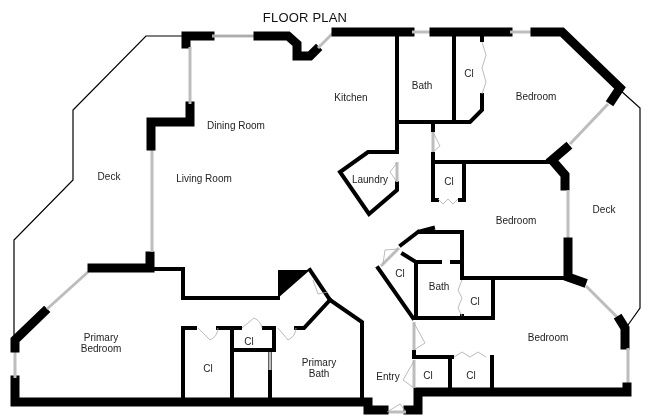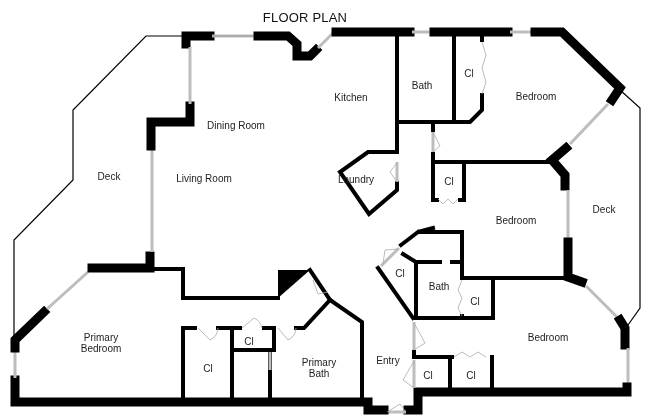--- a/index.html
+++ b/index.html
@@ -128,28 +128,28 @@
 <div class="title">FLOOR PLAN</div>
 
 <div id="labels">
     <div class="lbl" style="left: 236px; top: 80px; margin-top: 45px;">Dining Room</div>
     <div class="lbl" style="left: 351px; top: 97px;">Kitchen</div>
     <div class="lbl" style="left: 422px; top: 85px;">Bath</div>
     <div class="lbl" style="left: 469px; top: 73px;">Cl</div>
     <div class="lbl" style="left: 536px; top: 96px;">Bedroom</div>
     <div class="lbl" style="left: 109px; top: 176px;">Deck</div>
     <div class="lbl" style="left: 204px; top: 178px;">Living Room</div>
-    <div class="lbl" style="left: 356px; top: 179px; text-align: center;">Laundry</div>
+    <div class="lbl" style="left: 370px; top: 179px; text-align: center;">Laundry</div>
     <div class="lbl" style="left: 449px; top: 181px;">Cl</div>
     <div class="lbl" style="left: 516px; top: 220px;">Bedroom</div>
     <div class="lbl" style="left: 604px; top: 209px;">Deck</div>
     <div class="lbl" style="left: 400px; top: 273px;">Cl</div>
     <div class="lbl" style="left: 439px; top: 286px;">Bath</div>
     <div class="lbl" style="left: 475px; top: 301px;">Cl</div>
     <div class="lbl" style="left: 101px; top: 343px;">Primary<br>Bedroom</div>
     <div class="lbl" style="left: 208px; top: 368px;">Cl</div>
     <div class="lbl" style="left: 249px; top: 341px;">Cl</div>
     <div class="lbl" style="left: 319px; top: 368px;">Primary<br>Bath</div>
     <div class="lbl" style="left: 548px; top: 337px;">Bedroom</div>
-    <div class="lbl" style="left: 388px; top: 360px;">Entry</div>
+    <div class="lbl" style="left: 388px; top: 376px;">Entry</div>
     <div class="lbl" style="left: 428px; top: 375px;">Cl</div>
     <div class="lbl" style="left: 471px; top: 375px;">Cl</div>
   </div>
 
 </body></html>

